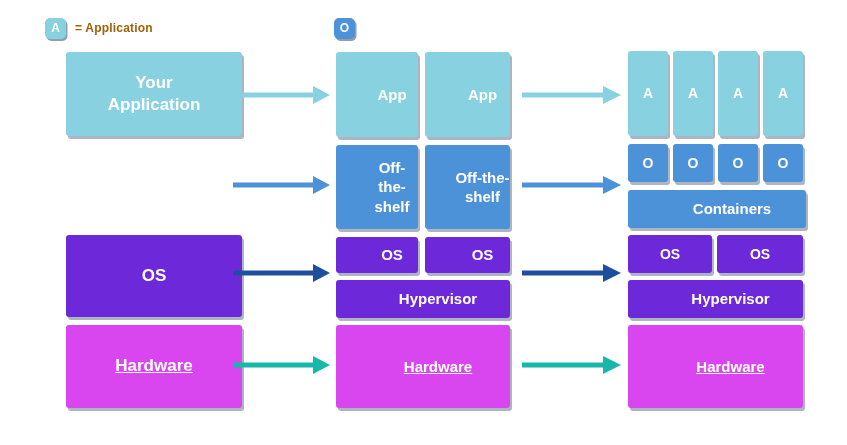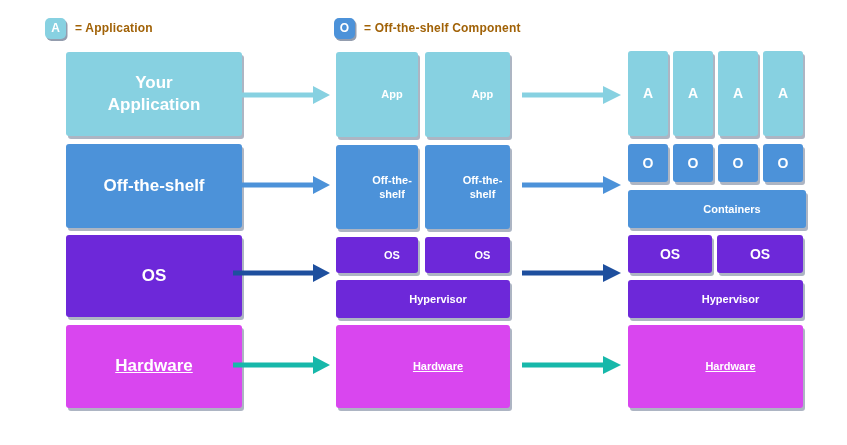--- a/index.html
+++ b/index.html
@@ -60,21 +60,21 @@
     line-height: 1.3;
     border-radius: 3px;
     box-shadow: 2px 3px 0 rgba(20, 42, 84, 0.35);
     box-sizing: border-box;
   }
   .c-app { background: #87d1e1; }
   .c-ots { background: #4c92d9; }
   .c-os  { background: #6d28d9; }
   .c-hw  { background: #d946ef; text-decoration: underline; }
   .fs-lg { font-size: 17px; margin-left: 24px; }
-  .fs-md { font-size: 11px; padding-left: 30px; }
+  .fs-md { font-size: 15px; padding-left: 30px; }
   .fs-sm { font-size: 14px; }
   
   .arrow-layer {
     position: absolute;
     left: 0;
     top: 0;
     width: 847px;
     height: 445px;
     pointer-events: none;
   }
@@ -83,26 +83,24 @@
 <body>
 
 <div class="canvas">
 
   <div class="legend-item legend-item-1">
     <span class="chip chip-a">A</span>
     <span class="legend-text">= Application</span>
   </div>
   <div class="legend-item legend-item-2">
     <span class="chip chip-o">O</span>
-    <span class="legend-text">= Off-the-shelf Component</span>
   </div>
 
   <div class="box c-app fs-lg" style="left:42px;top:52px;width:176px;height:84px;">Your
 Application</div>
-  <div class="box c-ots fs-lg" style="left:42px;top:144px;width:176px;height:84px;">Off-the-shelf</div>
   <div class="box c-os fs-lg" style="left:42px;top:235px;width:176px;height:82px;">OS</div>
   <div class="box c-hw fs-lg" style="left:42px;top:325px;width:176px;height:83px;">Hardware</div>
 
   <div class="box c-app fs-md" style="left:336px;top:52px;width:82px;height:85px;">App</div>
   <div class="box c-app fs-md" style="left:425px;top:52px;width:85px;height:85px;">App</div>
   <div class="box c-ots fs-md" style="left:336px;top:145px;width:82px;height:84px;">Off-the-
 shelf</div>
   <div class="box c-ots fs-md" style="left:425px;top:145px;width:85px;height:84px;">Off-the-
 shelf</div>
   <div class="box c-os fs-md" style="left:336px;top:237px;width:82px;height:36px;">OS</div>

